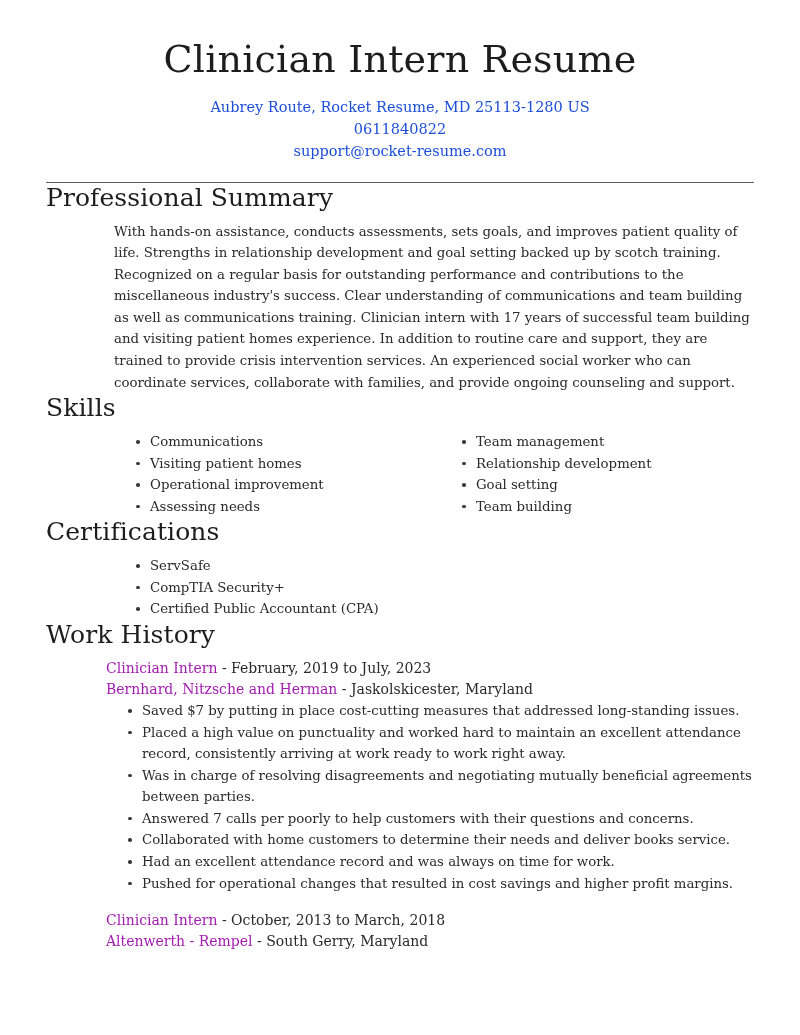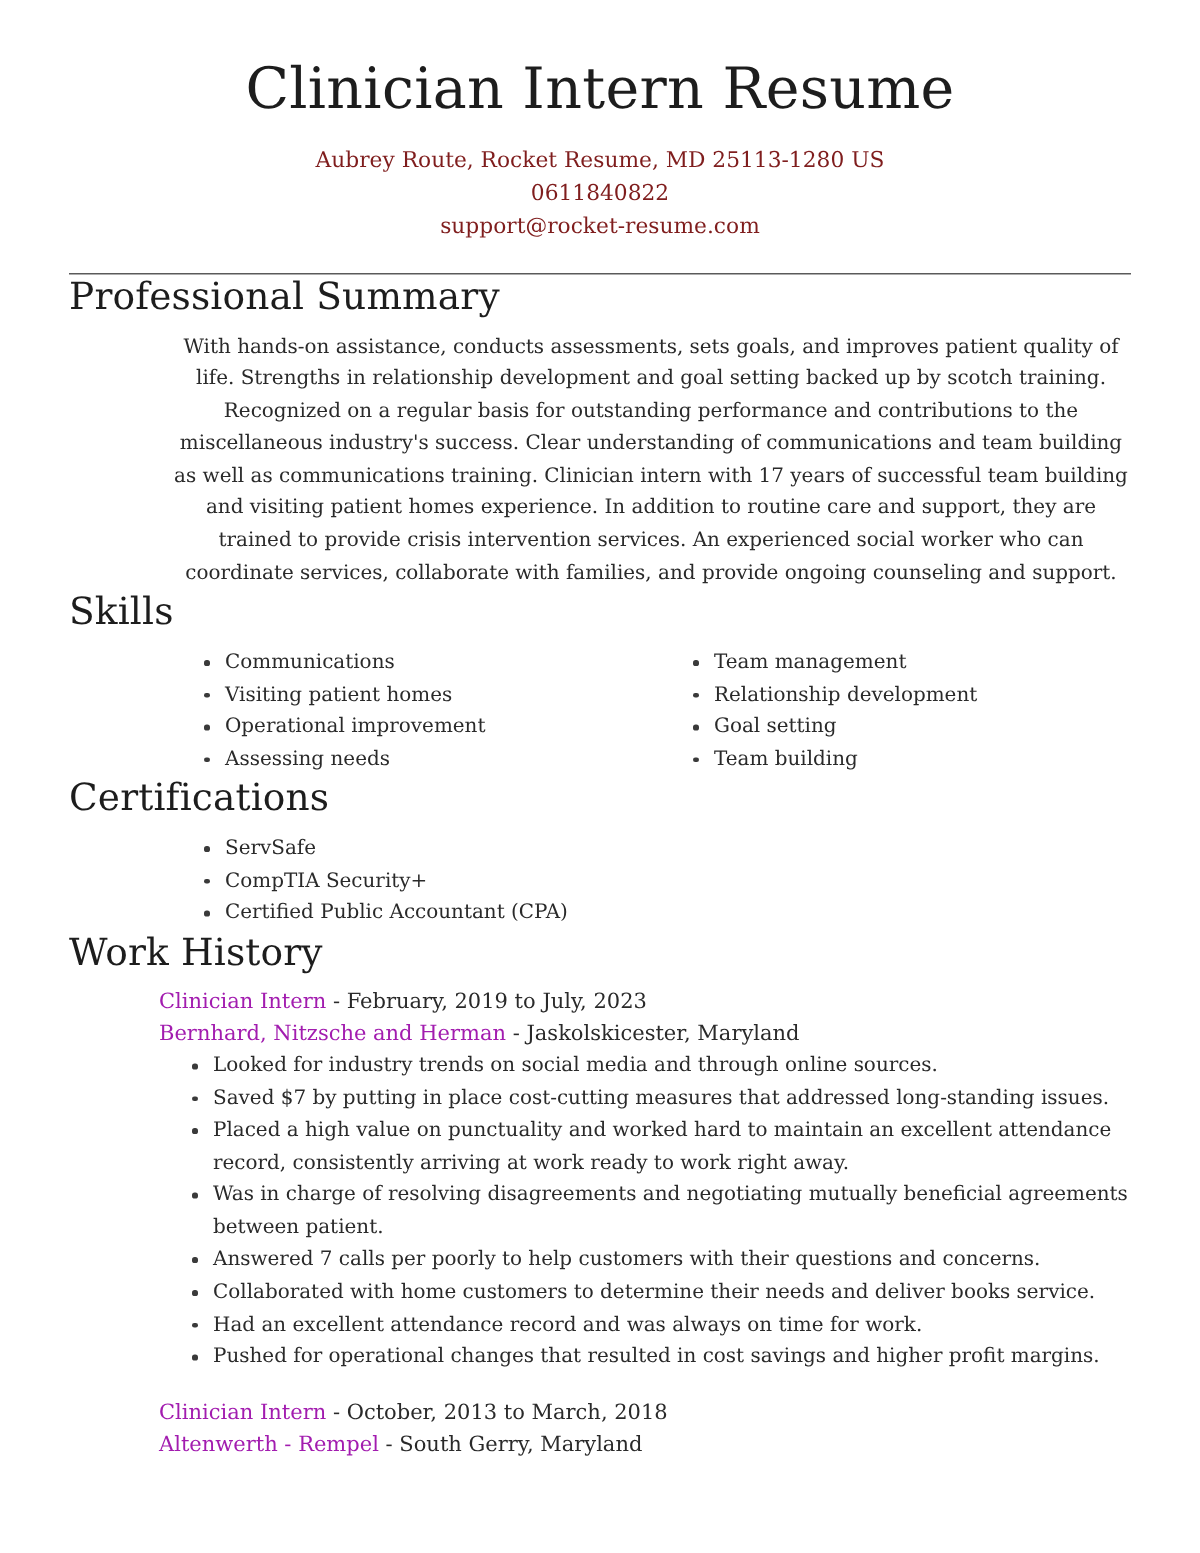--- a/index.html
+++ b/index.html
@@ -32,21 +32,21 @@
     letter-spacing: 0.2px;
     color: #1d1d1d;
     margin: 0;
     padding-top: 38px;
     line-height: 1.15;
   }
   .contact-block {
     text-align: center;
     font-size: 14.5px;
     line-height: 1.52;
-    color: #7f1d1d;
+    color: #1d4ed8;
     margin-top: 14px;
   }
   .contact-line { display: block; }
 
   .header-rule {
     border: 0;
     border-top: 1px solid #5a5a5a;
     margin: 20px 0 0 0;
   }
 
@@ -62,21 +62,21 @@
   }
   .section-body {
     padding-left: 68px;
   }
 
   .summary-text {
     font-size: 13.3px;
     line-height: 1.62;
     color: #2a2a2a;
     margin: 0;
-    text-align: center;
+    text-align: left;
   }
 
   
   ul.bullets {
     margin: 0;
     padding: 0 0 0 22px;
     list-style: none;
   }
   ul.bullets > li {
     position: relative;
@@ -183,24 +183,23 @@
     </div>
   </div>
 
   <div class="section">
     <h2 class="section-heading">Work History</h2>
     <div class="work-body" id="work-body">
         <div class="job">
           <div class="job-line"><span class="job-strong">Clinician Intern</span><span class="job-sep"> - </span><span>February, 2019 to July, 2023</span></div>
           <div class="job-line"><span class="job-strong">Bernhard, Nitzsche and Herman</span><span class="job-sep"> - </span><span>Jaskolskicester, Maryland</span></div>
           <ul class="bullets job-bullets">
-            <li>Looked for industry trends on social media and through online sources.</li>
             <li>Saved $7 by putting in place cost-cutting measures that addressed long-standing issues.</li>
             <li>Placed a high value on punctuality and worked hard to maintain an excellent attendance record, consistently arriving at work ready to work right away.</li>
-            <li>Was in charge of resolving disagreements and negotiating mutually beneficial agreements between patient.</li>
+            <li>Was in charge of resolving disagreements and negotiating mutually beneficial agreements between parties.</li>
             <li>Answered 7 calls per poorly to help customers with their questions and concerns.</li>
             <li>Collaborated with home customers to determine their needs and deliver books service.</li>
             <li>Had an excellent attendance record and was always on time for work.</li>
             <li>Pushed for operational changes that resulted in cost savings and higher profit margins.</li>
           </ul>
         </div>
         <div class="job">
           <div class="job-line"><span class="job-strong">Clinician Intern</span><span class="job-sep"> - </span><span>October, 2013 to March, 2018</span></div>
           <div class="job-line"><span class="job-strong">Altenwerth - Rempel</span><span class="job-sep"> - </span><span>South Gerry, Maryland</span></div>
         </div>

